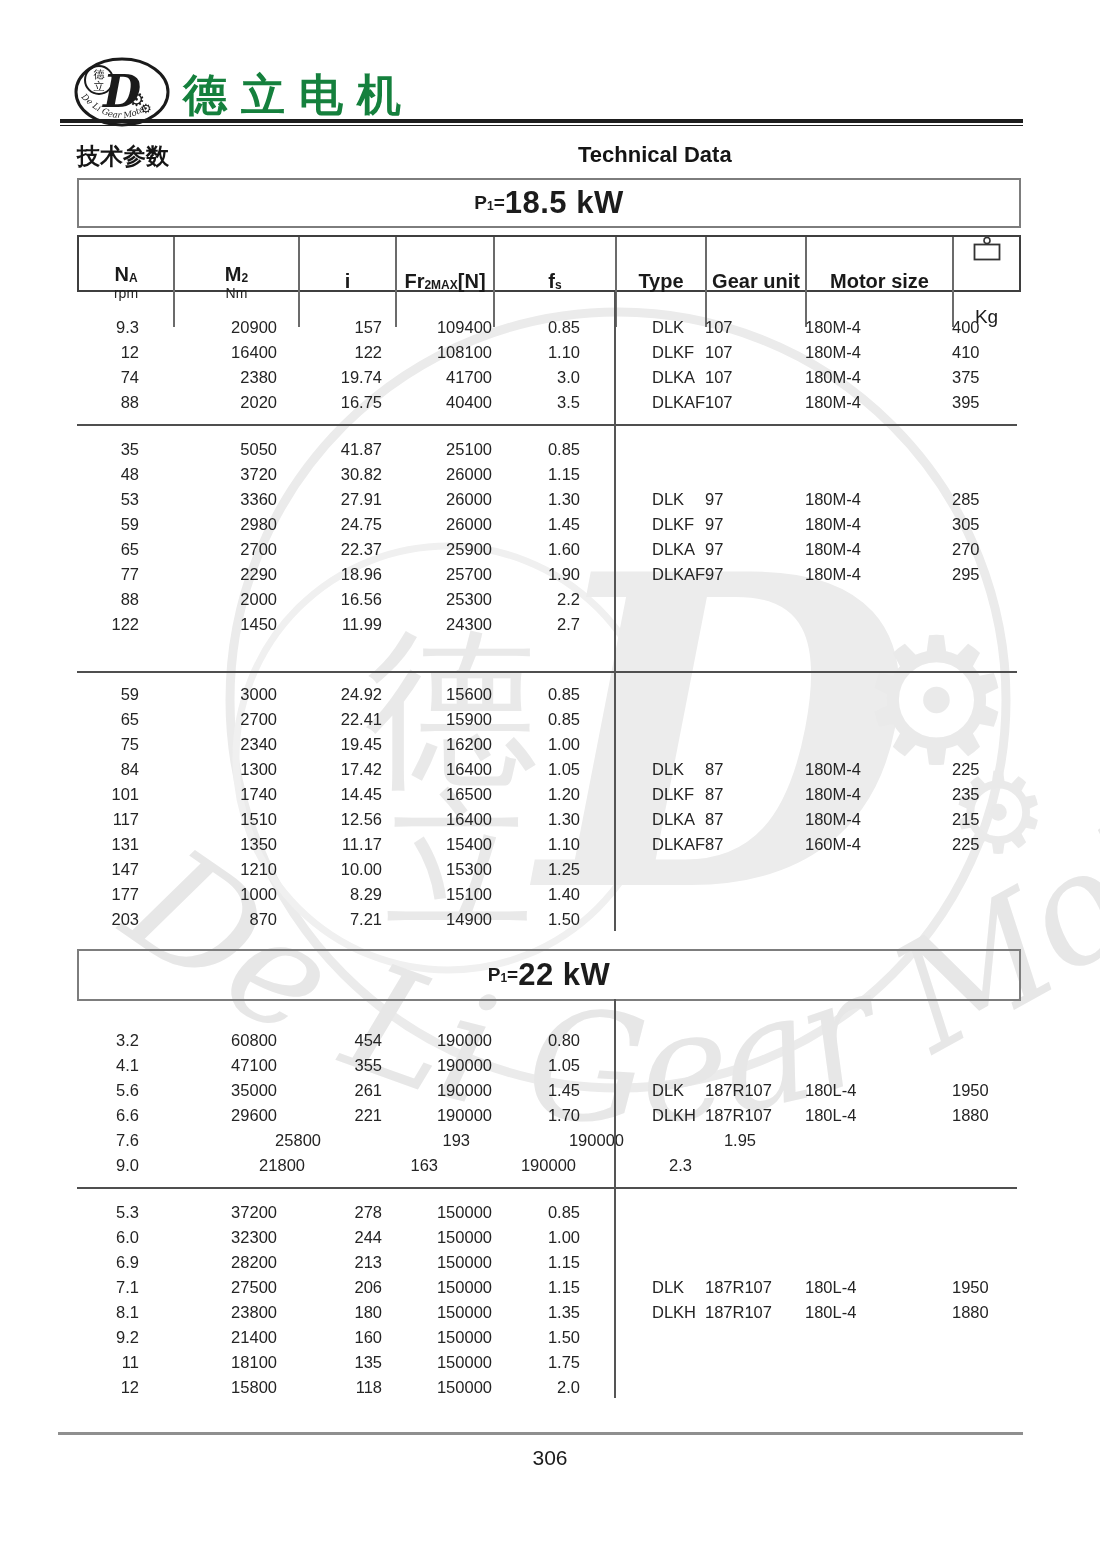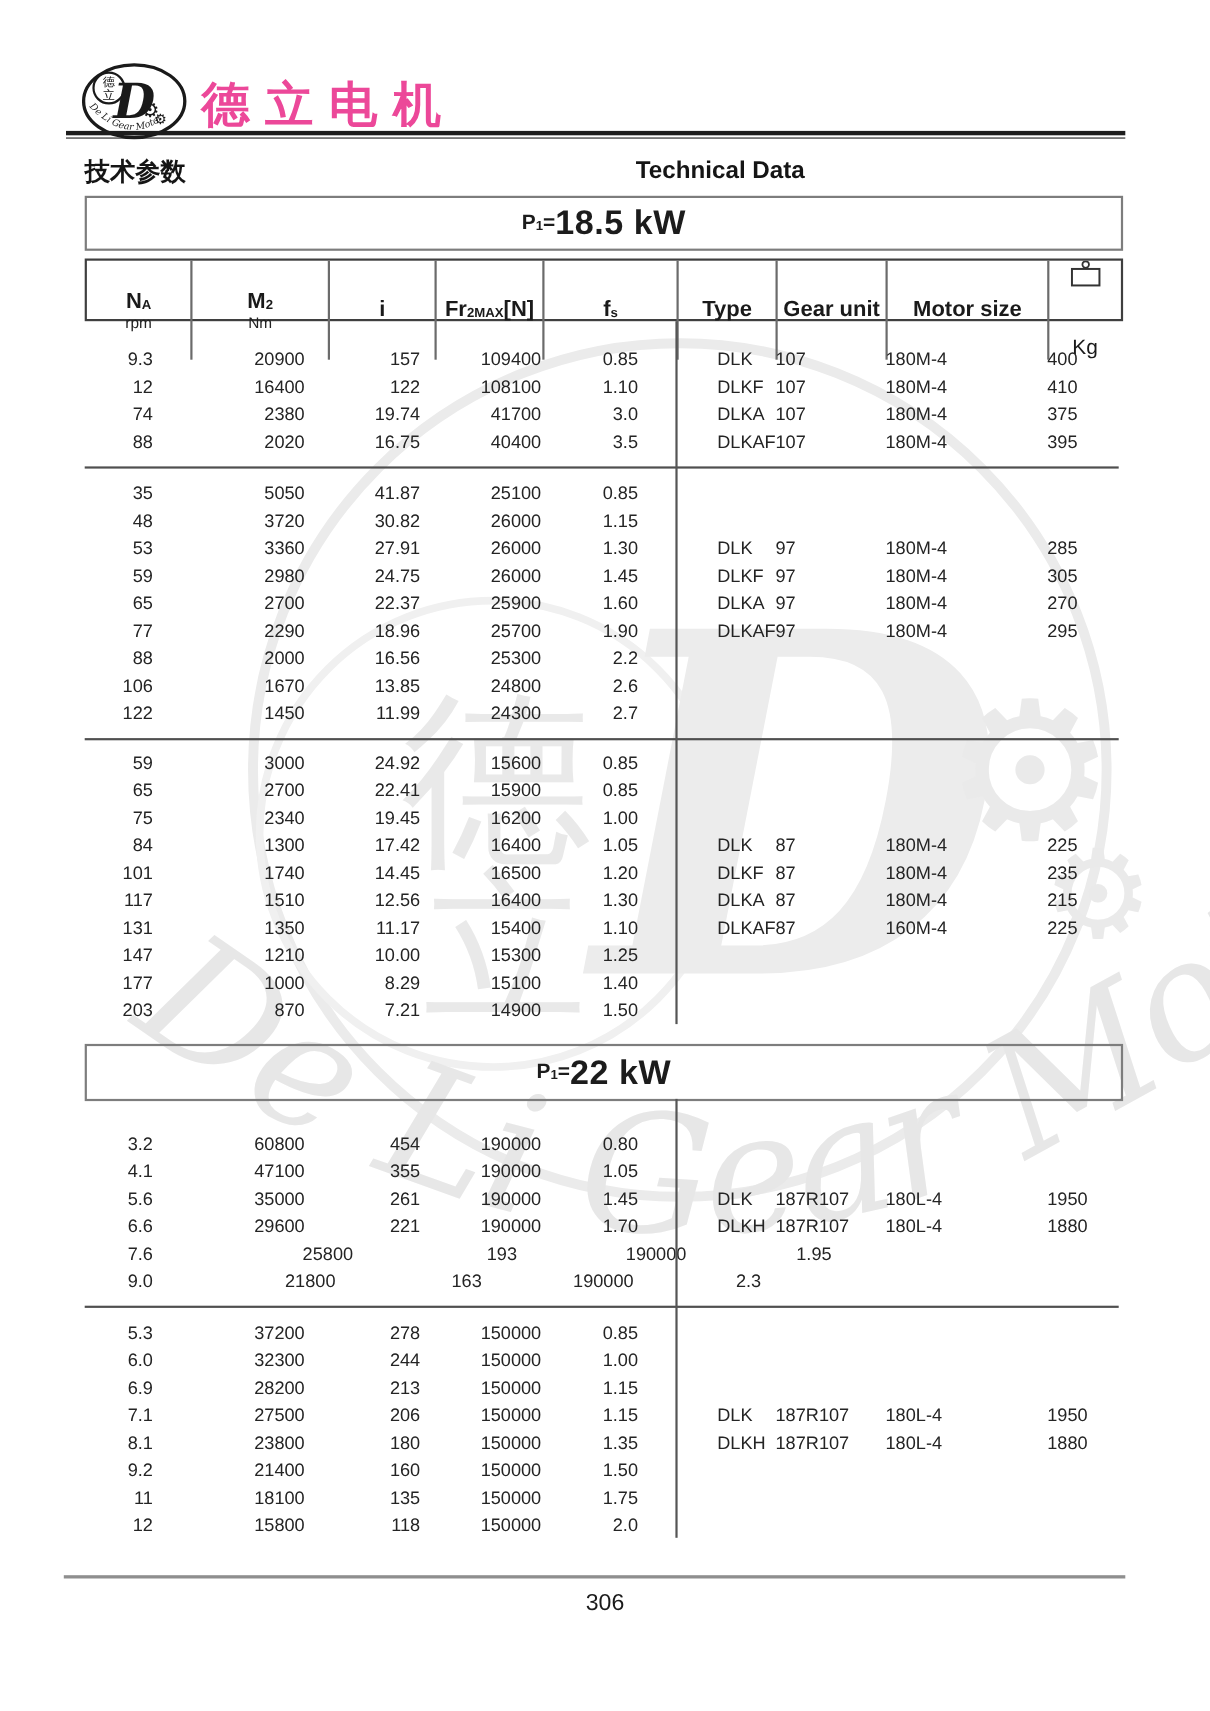--- a/index.html
+++ b/index.html
@@ -5,21 +5,21 @@
   html,body{margin:0;padding:0;background:#fff;}
   .page{position:relative;width:1100px;height:1555px;background:#fff;
         font-family:"Liberation Sans",sans-serif;overflow:hidden;color:#1c1c1c;}
   .abs{position:absolute;}
   
   .watermark{position:absolute;left:0;top:0;z-index:0;pointer-events:none;}
   .fg{position:absolute;left:0;top:0;width:1100px;height:1555px;z-index:1;}
   
   .logo{position:absolute;left:72px;top:54px;}
   .brand{position:absolute;left:183px;top:66px;font-family:"DejaVu Serif",serif;
-         font-weight:bold;font-size:44px;letter-spacing:14px;color:#ec4899;}
+         font-weight:bold;font-size:44px;letter-spacing:14px;color:#15803d;}
   .rule-thick{position:absolute;left:60px;top:119px;width:963px;height:4px;background:#1d1d1d;}
   .rule-thin{position:absolute;left:60px;top:125px;width:963px;height:1px;background:#1d1d1d;}
   .sub-cn{position:absolute;left:77px;top:141px;font-size:23px;font-weight:600;color:#151515;}
   .sub-en{position:absolute;left:578px;top:142px;font-size:22px;font-weight:bold;color:#151515;}
   
   .p-box{position:absolute;left:77px;width:940px;border:2px solid #7d7d7d;
          display:flex;align-items:center;justify-content:center;background:transparent;}
   .pp{font-size:19px;font-weight:bold;}
   .pp sub{font-size:12px;font-weight:bold;vertical-align:baseline;position:relative;bottom:-1px;}
   .pv{font-size:31px;font-weight:bold;letter-spacing:0.5px;}
@@ -226,27 +226,20 @@
             <span class="num">1.90</span>
           </div>
           <div class="drow" style="grid-template-columns: 62px 138px 105px 110px 88px;">
             <span class="num">88</span>
             <span class="num">2000</span>
             <span class="num">16.56</span>
             <span class="num">25300</span>
             <span class="num">2.2</span>
           </div>
           <div class="drow" style="grid-template-columns: 62px 138px 105px 110px 88px;">
-            <span class="num">106</span>
-            <span class="num">1670</span>
-            <span class="num">13.85</span>
-            <span class="num">24800</span>
-            <span class="num">2.6</span>
-          </div>
-          <div class="drow" style="grid-template-columns: 62px 138px 105px 110px 88px;">
             <span class="num">122</span>
             <span class="num">1450</span>
             <span class="num">11.99</span>
             <span class="num">24300</span>
             <span class="num">2.7</span>
           </div>
         </div>
         <div class="abs" style="left: 615px; top: 487px; width: 402px;">
           <div class="drow rrow" style="grid-template-columns: 90px 100px 147px 65px;">
             <span class="t">DLK</span>

